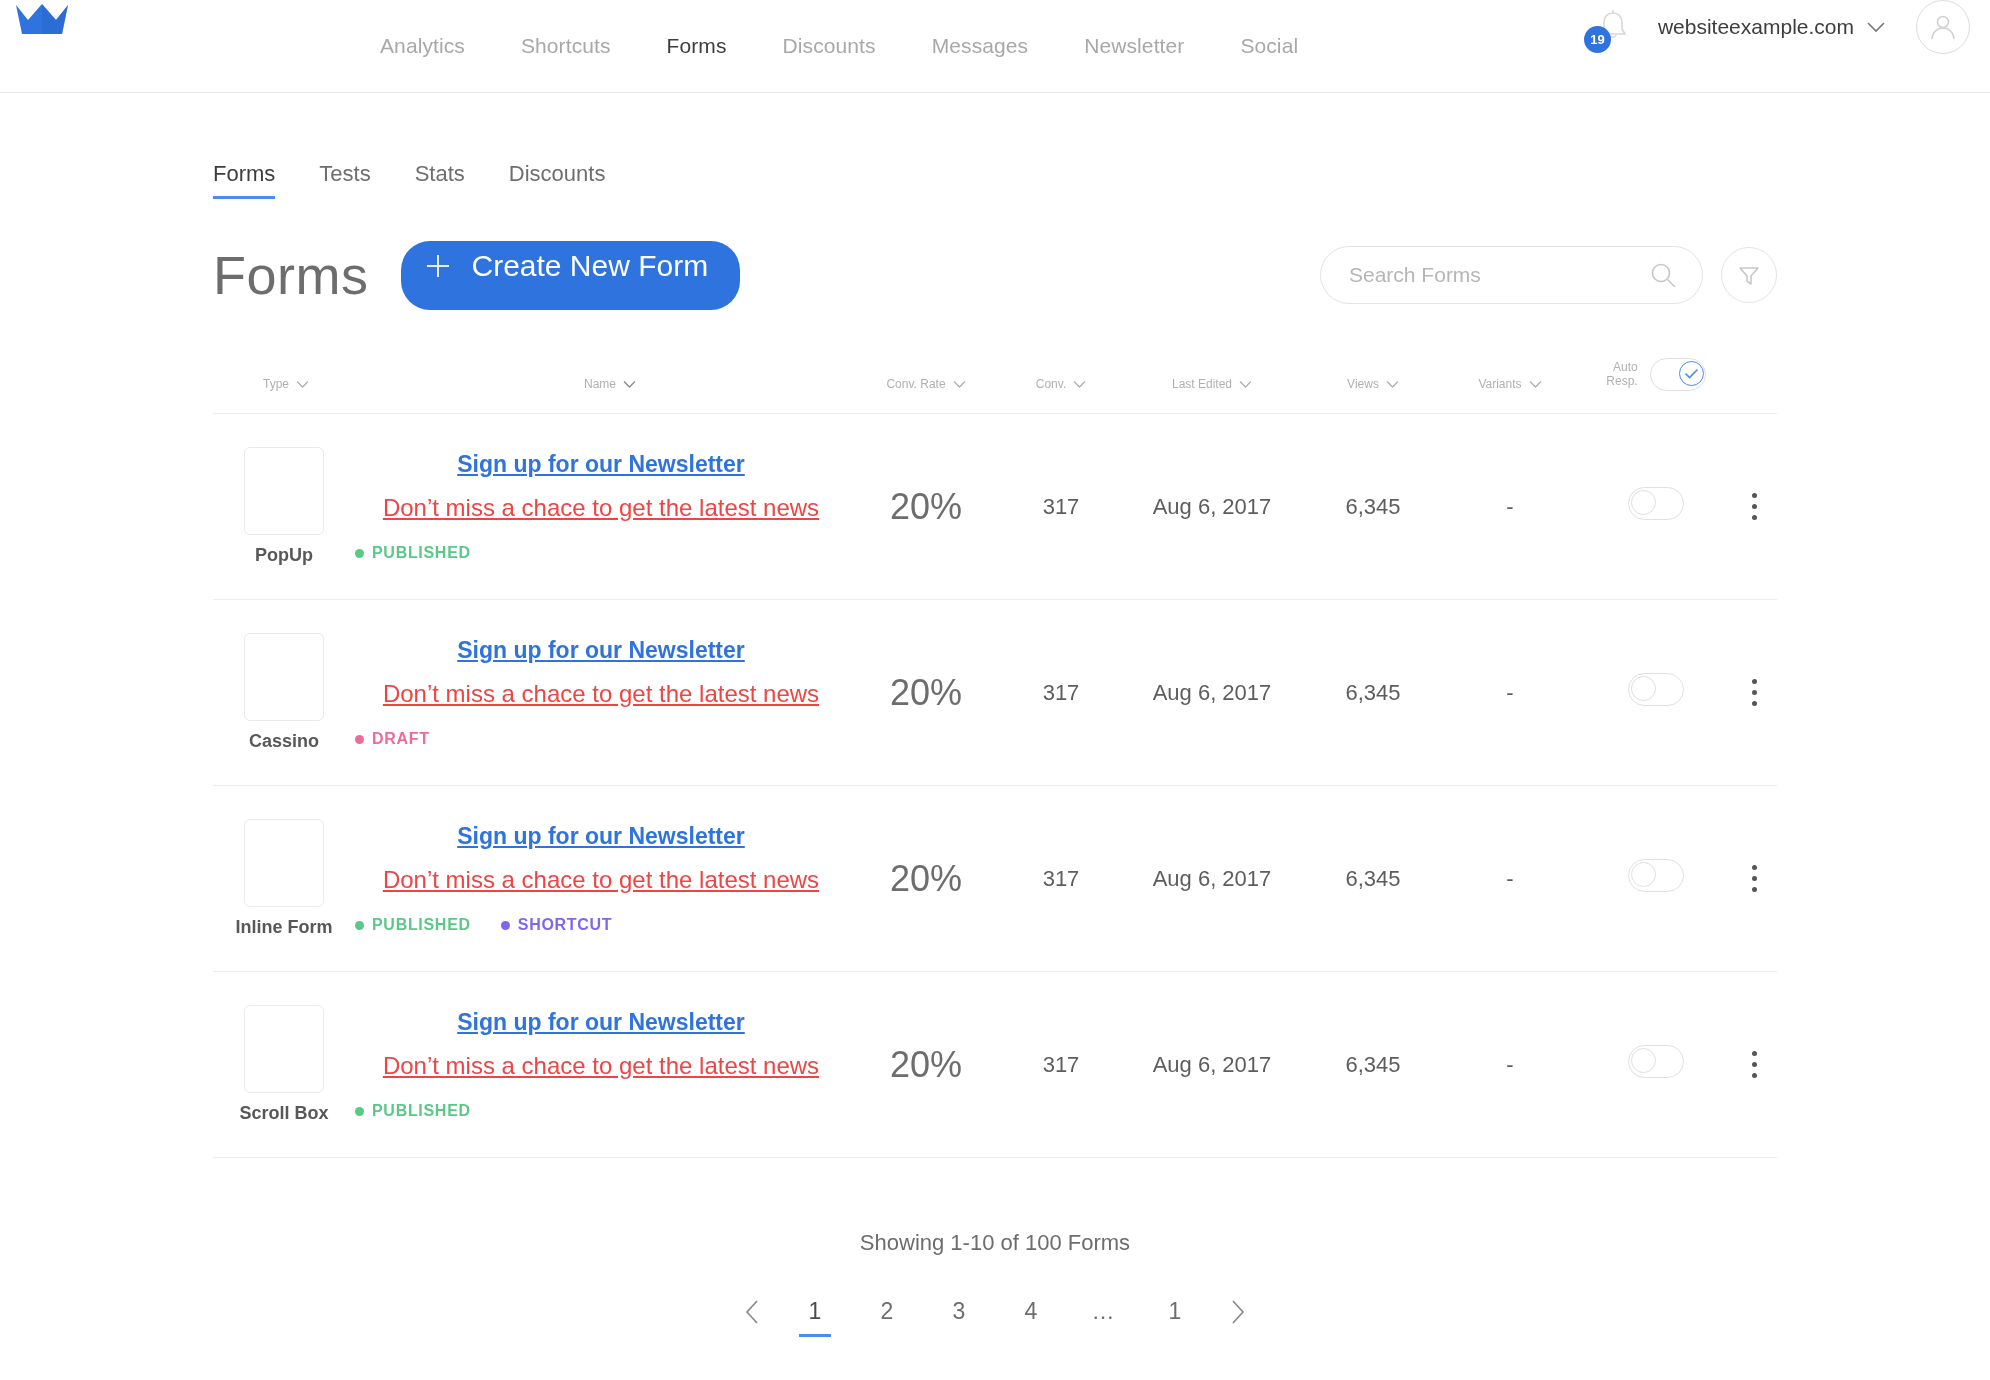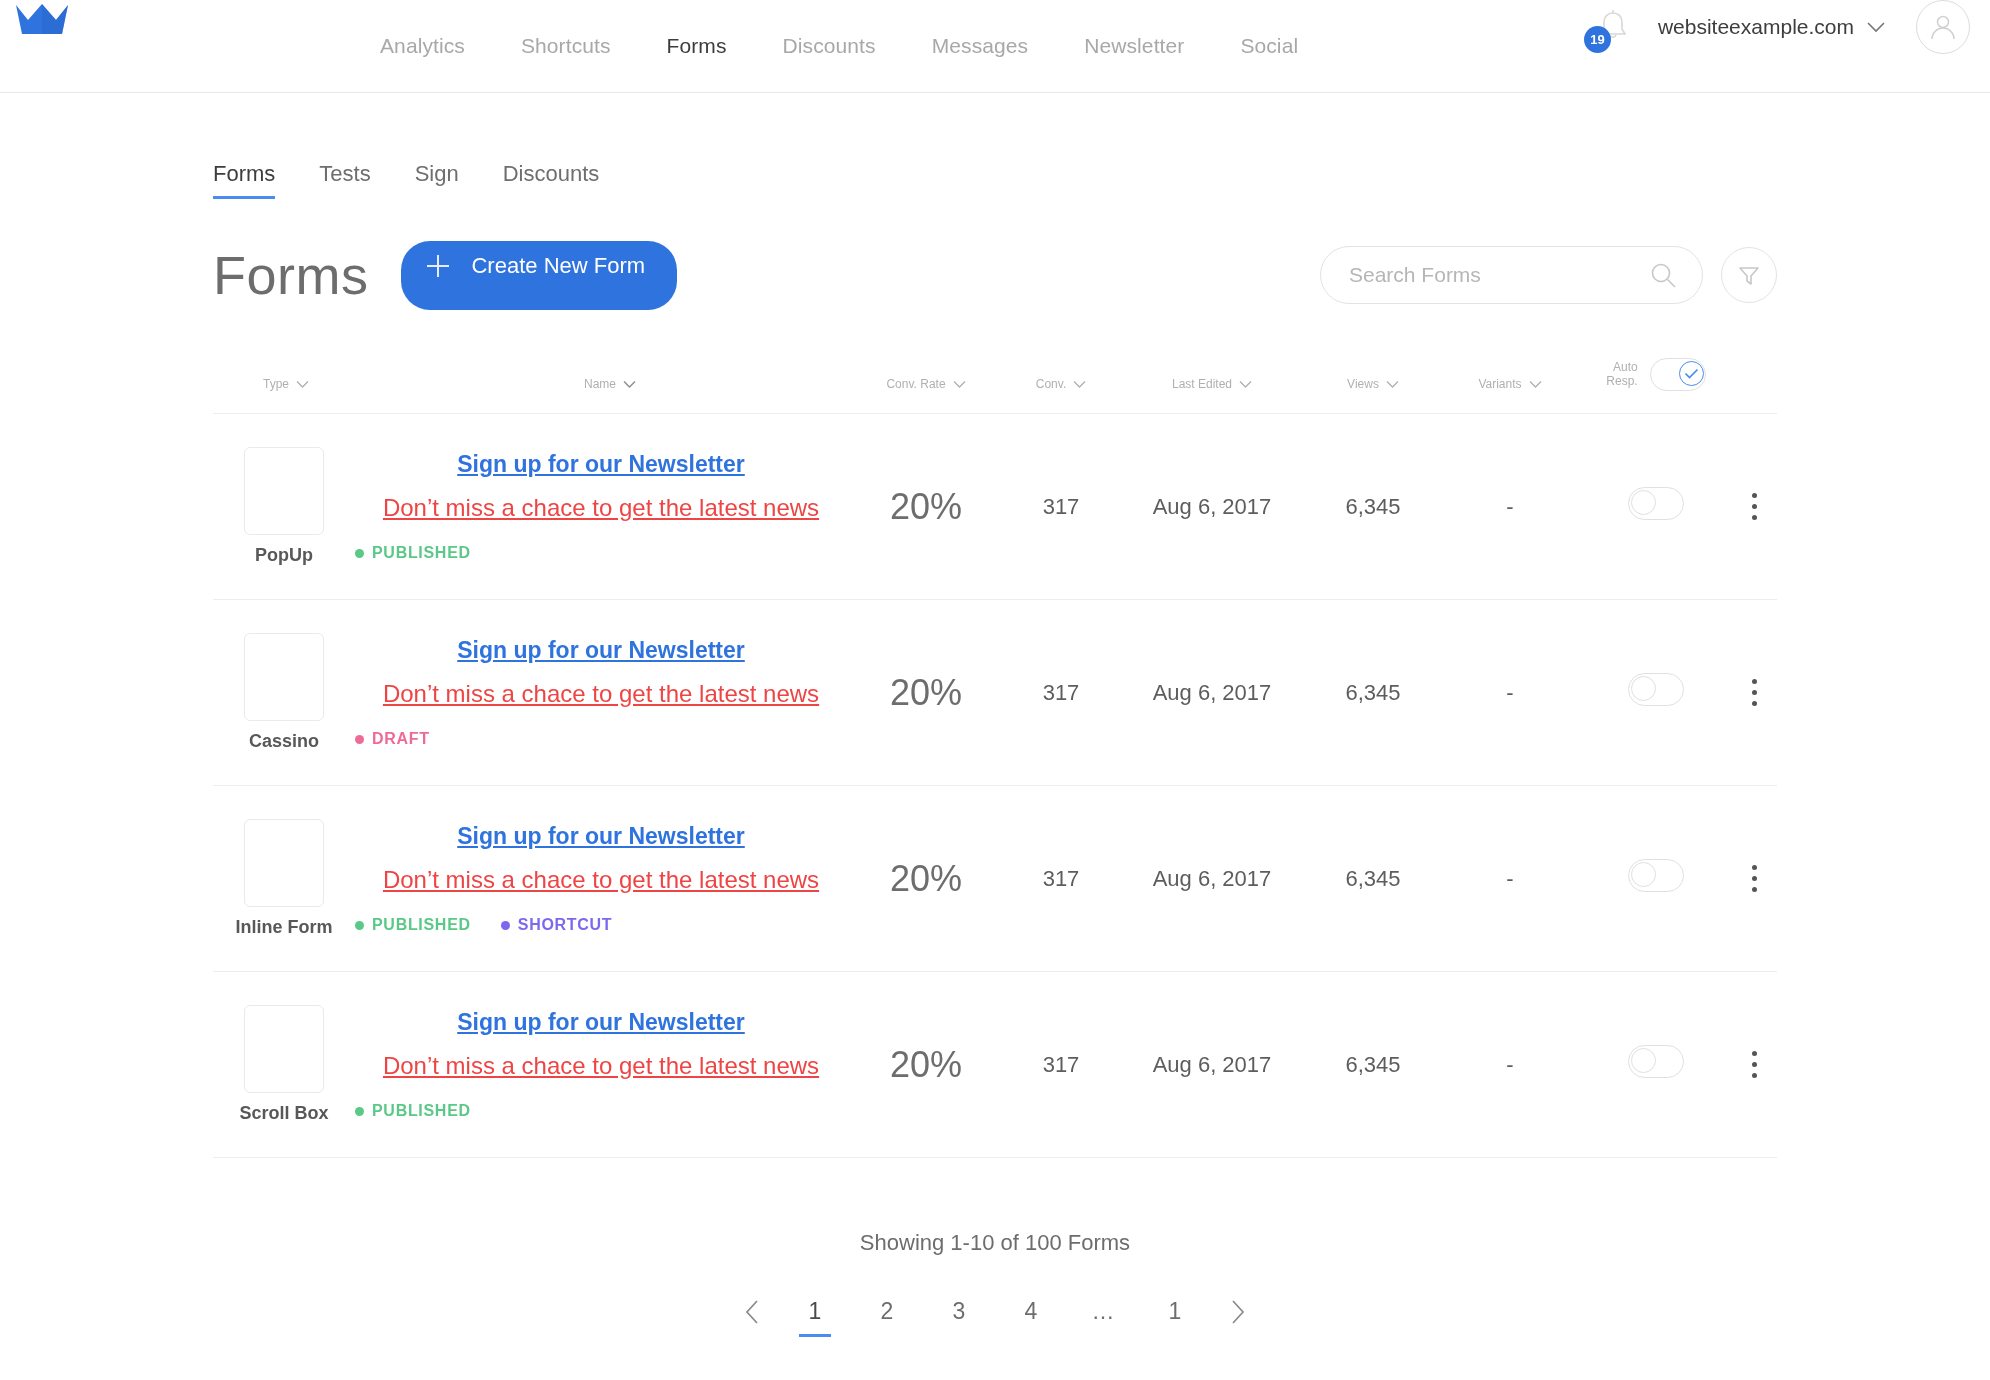--- a/index.html
+++ b/index.html
@@ -112,21 +112,21 @@
     line-height: 62px;
   }
   .btn-create {
     margin-left: 33px;
     height: 69px;
     background: #2f73df;
     color: #fff;
     border: none;
     border-radius: 29px;
     padding: 0 32px 18px 26px;
-    font-size: 22px;
+    font-size: 30px;
     font-family: inherit;
     display: flex;
     align-items: center;
     gap: 22px;
     cursor: pointer;
     white-space: nowrap;
   }
   .plus {
     display: inline-block;
     position: relative;
@@ -339,21 +339,21 @@
       </svg>
     </div>
   </div>
 </div>
 
 <div class="content">
 
   <div class="subtabs">
     <span class="subtab active">Forms</span>
     <span class="subtab">Tests</span>
-    <span class="subtab">Sign</span>
+    <span class="subtab">Stats</span>
     <span class="subtab">Discounts</span>
   </div>
 
   <div class="titlerow">
     <h1 class="pagetitle">Forms</h1>
 
     <button class="btn-create">
       <span class="plus"></span>
       <span>Create New Form</span>
     </button>

